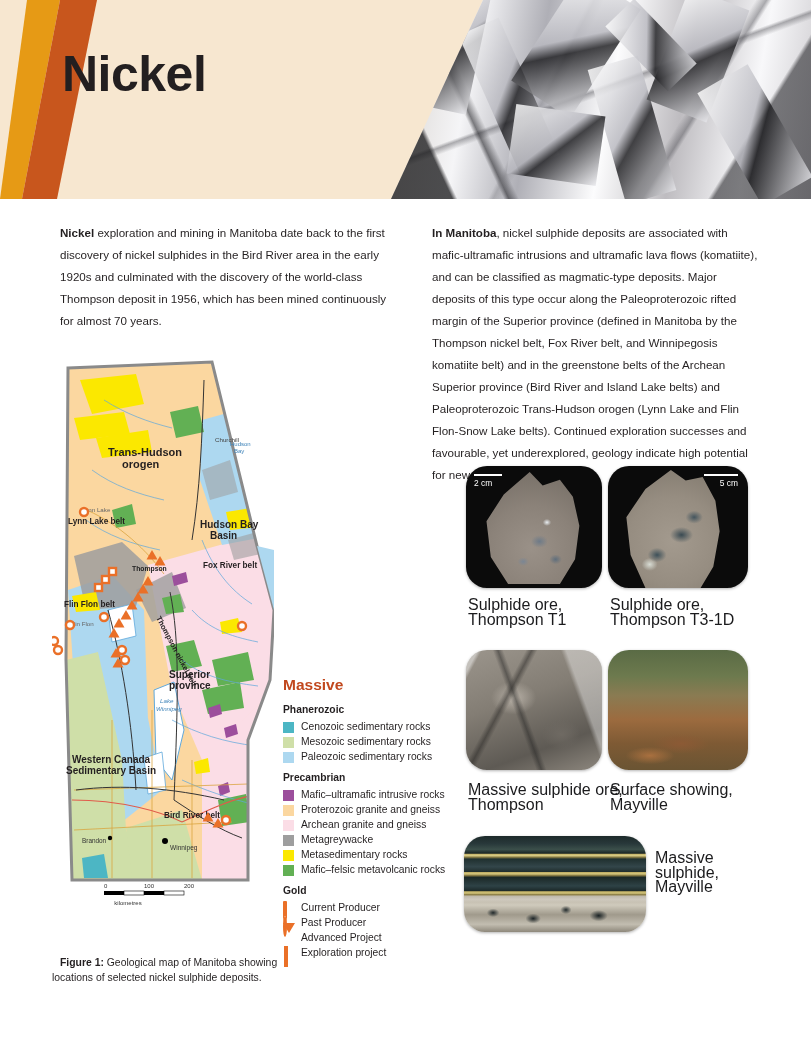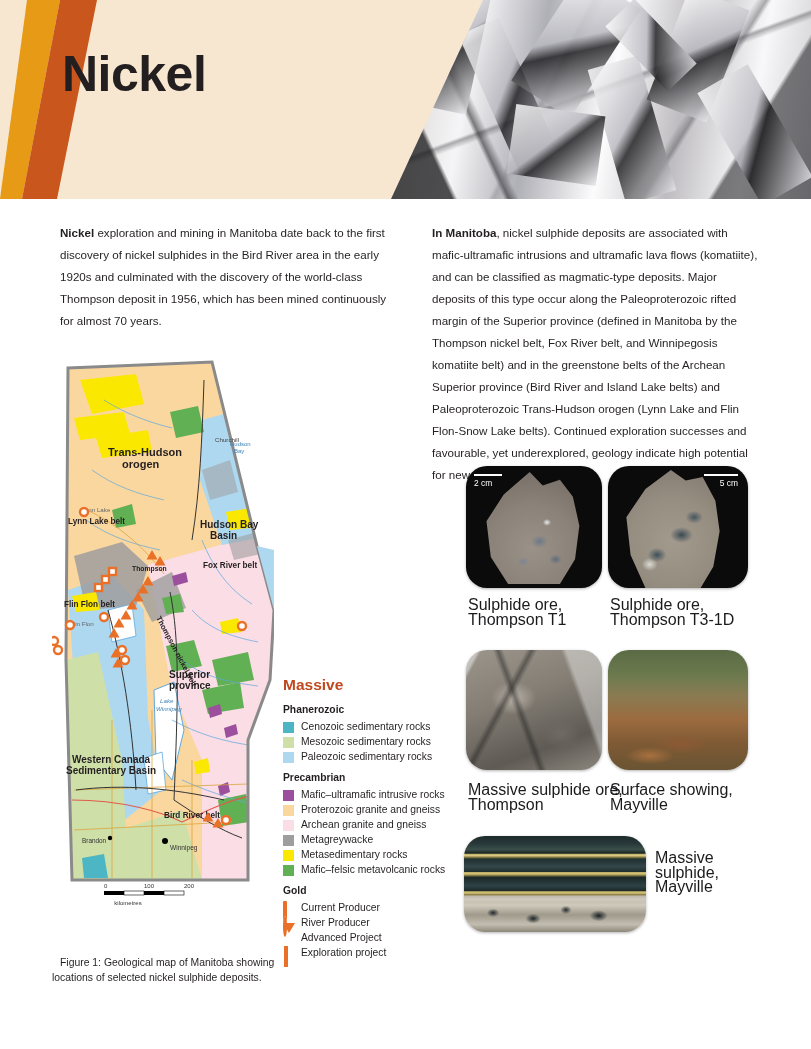--- a/index.html
+++ b/index.html
@@ -79,21 +79,21 @@
   #map-wrap {
     position: absolute; left: 52px; top: 360px;
     width: 222px; height: 550px;
   }
   #map-svg { display:block; }
   #map-caption {
     position: absolute; left: 52px; top: 955px;
     width: 230px;
     font-size: 10.4px; line-height: 15px; color: #231f20;
   }
-  #map-caption b { font-weight: normal; padding-left: 8px; }
+  #map-caption b { font-weight: bold; padding-left: 8px; }
 
   
   #legend {
     position: absolute; left: 283px; top: 676px; width: 180px;
   }
   #legend-title {
     font-size: 15.5px; font-weight: bold; color: #c1481e;
     margin-bottom: 10px;
   }
   .legend-group-head {
@@ -451,21 +451,21 @@
       <span class="legend-label">Mafic–felsic metavolcanic rocks</span>
     </div>
 
     <div class="legend-group-head">Gold</div>
     <div class="legend-row">
       <span class="legend-sym"><span class="sym-square"></span></span>
       <span class="legend-label">Current Producer</span>
     </div>
     <div class="legend-row">
       <span class="legend-sym"><span class="sym-circle"></span></span>
-      <span class="legend-label">River Producer</span>
+      <span class="legend-label">Past Producer</span>
     </div>
     <div class="legend-row">
       <span class="legend-sym"><span class="sym-tri"></span></span>
       <span class="legend-label">Advanced Project</span>
     </div>
     <div class="legend-row">
       <span class="legend-sym"><span class="sym-diamond"></span></span>
       <span class="legend-label">Exploration project</span>
     </div>
   </div>

